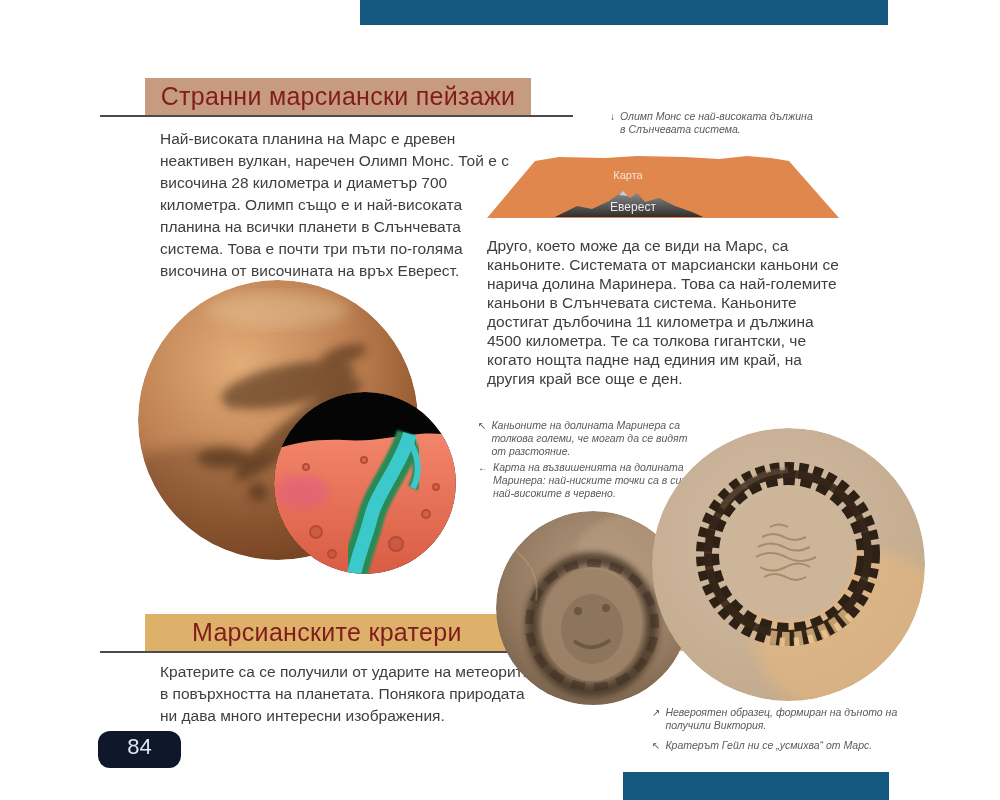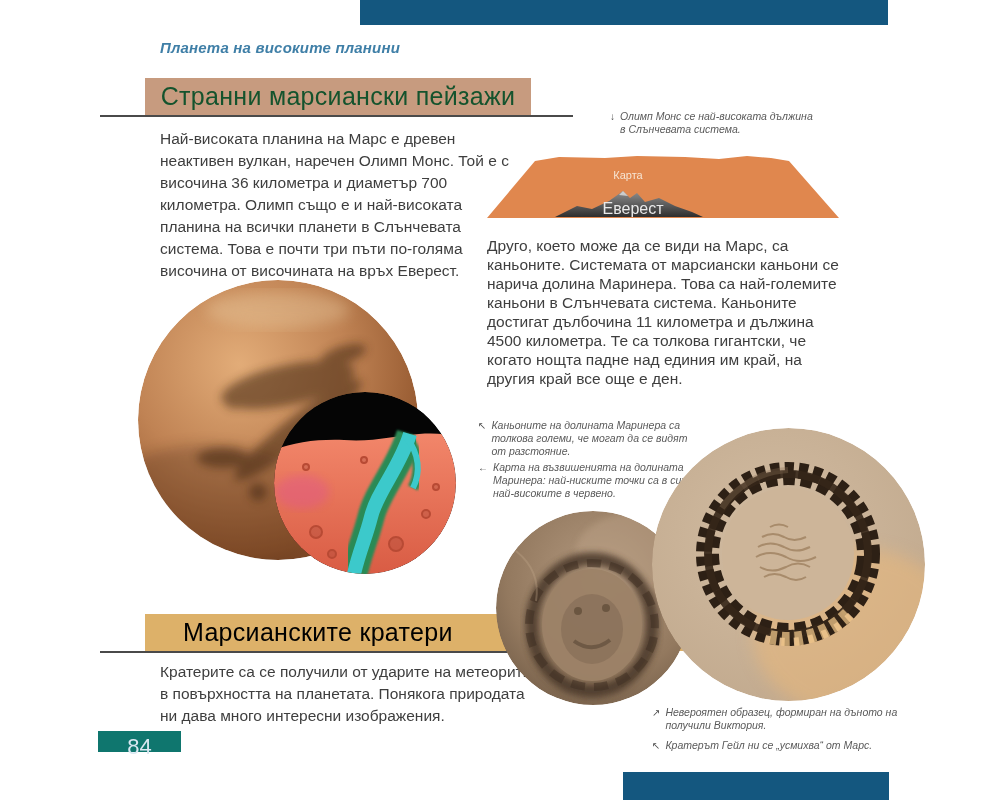--- a/index.html
+++ b/index.html
@@ -8,22 +8,22 @@
     font-family:"Liberation Sans","DejaVu Sans",sans-serif;color:#3e3e3e;
   }
   .bar{position:absolute;background:#14577f;}
   .bar.top{left:360px;top:0;width:528px;height:25px;}
   .bar.bottom{left:623px;top:772px;width:266px;height:28px;}
   .running-header{
     position:absolute;left:160px;top:39px;font-size:15px;font-style:italic;font-weight:bold;
     color:#3f7fa7;letter-spacing:.2px;
   }
   .heading-box{position:absolute;height:37px;line-height:37px;font-size:25px;letter-spacing:.3px;}
-  .heading-box.hb1{left:145px;top:78px;width:386px;background:#c79b7f;color:#14532d;text-align:center;}
-  .heading-box.hb2{left:145px;top:614px;width:546px;background:#ddb169;color:#000000;padding-left:8px;text-align:left;text-indent:30px;}
+  .heading-box.hb1{left:145px;top:78px;width:386px;background:#c79b7f;color:#7f1d1d;text-align:center;}
+  .heading-box.hb2{left:145px;top:614px;width:546px;background:#ddb169;color:#7f1d1d;padding-left:17px;text-align:left;text-indent:30px;}
   .rule{position:absolute;left:100px;width:473px;height:2px;background:#4a4a4a;}
   .rule.r1{top:115px;}
   .rule.r2{top:651px;}
   .body-text{position:absolute;font-size:15.5px;line-height:22px;color:#3e3e3e;margin:0;}
   .p-intro{left:160px;top:128px;width:350px;}
   .p-canyons{left:487px;top:236px;width:362px;line-height:19px;}
   .p-craters{left:160px;top:661px;width:372px;}
   .caption{position:absolute;display:flex;gap:5px;font-size:10.5px;line-height:13px;
     font-style:italic;color:#5a5a5a;}
   .caption .arr{flex:0 0 auto;font-style:normal;font-size:10px;color:#4a4a4a;}
@@ -33,40 +33,39 @@
   .cap-victoria{left:652px;top:706px;width:268px;}
   .cap-gale{left:652px;top:739px;width:280px;}
   .img-circle{position:absolute;border-radius:50%;overflow:hidden;}
   .mars-globe{left:138px;top:280px;width:280px;height:280px;z-index:1;}
   .topo-circle{left:274px;top:392px;width:182px;height:182px;z-index:2;}
   .gale-circle{left:496px;top:511px;width:194px;height:194px;z-index:2;}
   .victoria-circle{left:652px;top:428px;width:273px;height:273px;z-index:3;}
   .mountain-fig{position:absolute;left:487px;top:146px;width:352px;height:74px;}
   .diagram-label{position:absolute;text-align:center;color:#f6e4d2;}
   .lbl-olympus{left:597px;top:169px;width:62px;font-size:11px;}
-  .lbl-everest{left:602px;top:200px;width:62px;font-size:16px;color:#e9e9e9;}
+  .lbl-everest{left:602px;top:200px;width:62px;font-size:12px;color:#e9e9e9;}
   .page-num{
-    position:absolute;left:98px;top:731px;width:83px;height:21px;background:#0f766e;
-    color:#d9e7f1;font-size:22px;line-height:31px;text-align:center;
+    position:absolute;left:98px;top:731px;width:83px;height:37px;background:#0f172a;
+    color:#d9e7f1;font-size:22px;line-height:31px;text-align:center;border-radius:12px;
   }
   svg{display:block;}
 </style>
 </head>
 <body>
 
 <div class="page">
 
   <div class="bar top"></div>
 
-  <div class="running-header">Планета на високите планини</div>
 
   <div class="heading-box hb1">Странни марсиански пейзажи</div>
   <div class="rule r1"></div>
 
-  <p class="body-text p-intro">Най-високата планина на Марс е древен неактивен вулкан, наречен Олимп Монс. Той е с височина 36 километра и диаметър 700 километра. Олимп също е и най-високата планина на всички планети в Слънчевата система. Това е почти три пъти по-голяма височина от височината на връх Еверест.</p>
+  <p class="body-text p-intro">Най-високата планина на Марс е древен неактивен вулкан, наречен Олимп Монс. Той е с височина 28 километра и диаметър 700 километра. Олимп също е и най-високата планина на всички планети в Слънчевата система. Това е почти три пъти по-голяма височина от височината на връх Еверест.</p>
 
   <div class="caption cap-olympus">
     <span class="arr">↓</span>
     <span>Олимп Монс се най-високата дължина в Слънчевата система.</span>
   </div>
 
   <div class="mountain-fig">
     <svg width="352" height="74" viewBox="0 0 352 74">
       <defs>
         <linearGradient id="evg" x1="0" y1="0" x2="0" y2="1">

